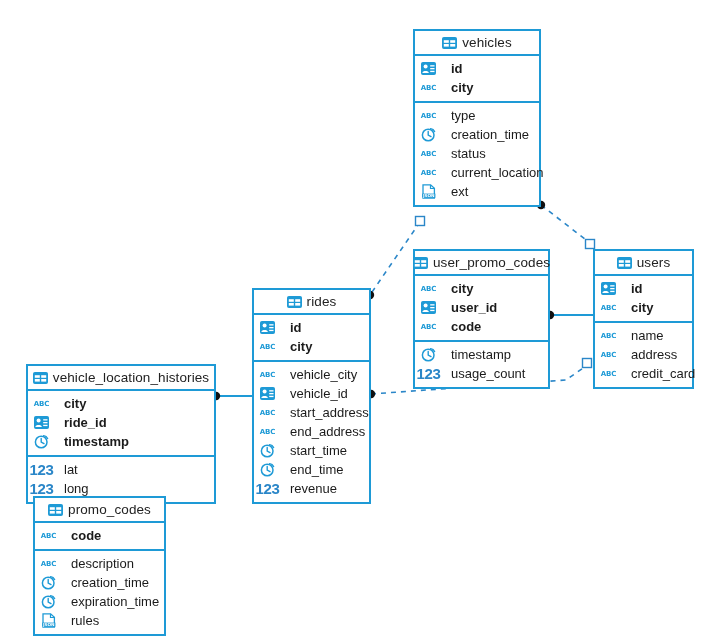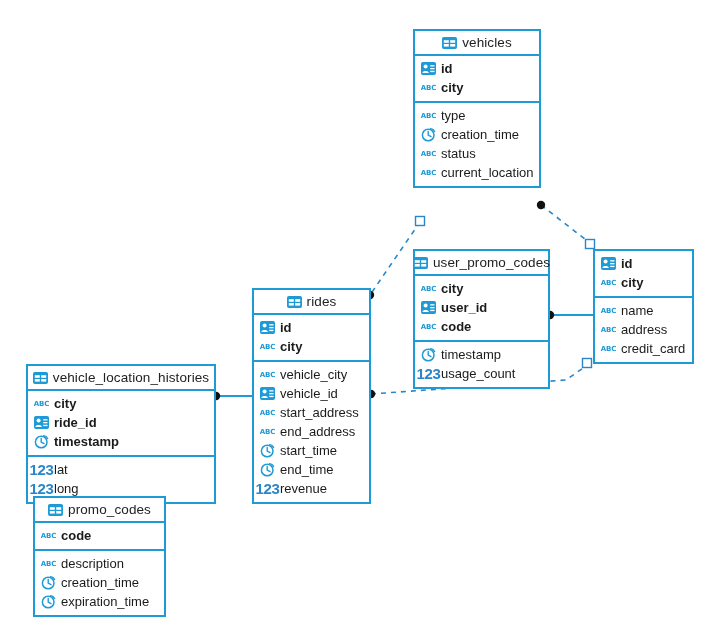--- a/index.html
+++ b/index.html
@@ -53,21 +53,21 @@
   }
   .ent-section {
     padding: 3px 0 4px 0;
   }
   .ent-section.keys {
     border-bottom: 2px solid #1e9ad6;
   }
   .field {
     display: flex;
     align-items: center;
-    gap: 5px;
+    gap: 15px;
     height: 19px;
     padding: 0 7px 0 6px;
     white-space: nowrap;
   }
   .field .fname {
     font-size: 13px;
     color: #1b1b1b;
   }
   .field.key .fname {
     font-weight: bold;
@@ -190,20 +190,31 @@
           <span class="ico">
             <span class="abc-ico">ABC</span>
           </span>
           <span class="fname">status</span>
         </div>
         <div class="field">
           <span class="ico">
             <span class="abc-ico">ABC</span>
           </span>
           <span class="fname">current_location</span>
+        </div>
+        <div class="field">
+          <span class="ico">
+            <svg width="14" height="15" viewBox="0 0 14 15">
+              <path d="M1 0.8 H8.6 L12.4 4.4 V14.2 H1 Z" fill="#ffffff" stroke="#1e9ad6" stroke-width="1.3"></path>
+              <path d="M8.5 0.9 V4.5 H12.3" fill="none" stroke="#1e9ad6" stroke-width="1.2"></path>
+              <rect x="0.2" y="9.6" width="13.2" height="4.2" fill="#1e9ad6"></rect>
+              <text x="6.8" y="13.1" font-family="DejaVu Sans, sans-serif" font-size="4.2" font-weight="bold" fill="#ffffff" text-anchor="middle">JSON</text>
+            </svg>
+          </span>
+          <span class="fname">ext</span>
         </div>
       </div>
     </div>
     <div class="entity" style="left: 413px; top: 249px; width: 137px;">
       <div class="ent-title">
         <span class="ico">
           <svg width="15" height="12" viewBox="0 0 15 12">
             <rect x="0.5" y="0.5" width="14" height="11" rx="1" fill="#1e9ad6" stroke="#1e9ad6"></rect>
             <rect x="1.8" y="3.2" width="5" height="2.6" fill="#ffffff"></rect>
             <rect x="8.2" y="3.2" width="5" height="2.6" fill="#ffffff"></rect>
@@ -253,20 +264,32 @@
         </div>
         <div class="field">
           <span class="ico">
             <span class="num-ico">123</span>
           </span>
           <span class="fname">usage_count</span>
         </div>
       </div>
     </div>
     <div class="entity" style="left: 593px; top: 249px; width: 101px;">
+      <div class="ent-title">
+        <span class="ico">
+          <svg width="15" height="12" viewBox="0 0 15 12">
+            <rect x="0.5" y="0.5" width="14" height="11" rx="1" fill="#1e9ad6" stroke="#1e9ad6"></rect>
+            <rect x="1.8" y="3.2" width="5" height="2.6" fill="#ffffff"></rect>
+            <rect x="8.2" y="3.2" width="5" height="2.6" fill="#ffffff"></rect>
+            <rect x="1.8" y="7" width="5" height="2.6" fill="#ffffff"></rect>
+            <rect x="8.2" y="7" width="5" height="2.6" fill="#ffffff"></rect>
+          </svg>
+        </span>
+        <span class="tlabel">users</span>
+      </div>
       <div class="ent-section keys">
         <div class="field key">
           <span class="ico">
             <svg width="15" height="13" viewBox="0 0 15 13">
               <rect x="0.5" y="0.5" width="14" height="12" rx="1" fill="#1e9ad6" stroke="#1e9ad6"></rect>
               <circle cx="4.6" cy="4.6" r="2" fill="#ffffff"></circle>
               <path d="M1.4 11 C1.4 8.4 7.8 8.4 7.8 11 Z" fill="#ffffff"></path>
               <rect x="9.2" y="3.2" width="4.3" height="1.3" fill="#ffffff"></rect>
               <rect x="9.2" y="6" width="4.3" height="1.3" fill="#ffffff"></rect>
               <rect x="9.2" y="8.8" width="4.3" height="1.3" fill="#ffffff"></rect>
@@ -496,15 +519,26 @@
         <div class="field">
           <span class="ico">
             <svg width="15" height="15" viewBox="0 0 15 15">
               <circle cx="7.2" cy="8" r="5.8" fill="#ffffff" stroke="#1e9ad6" stroke-width="1.5"></circle>
               <path d="M7.2 4.4 L7.2 8 L10 9.6" stroke="#1e9ad6" stroke-width="1.4" fill="none" stroke-linecap="round"></path>
               <path d="M9.6 1.6 C11.6 1.9 13 3.1 13.6 4.6" stroke="#1e9ad6" stroke-width="1.4" fill="none" stroke-linecap="round"></path>
             </svg>
           </span>
           <span class="fname">expiration_time</span>
         </div>
+        <div class="field">
+          <span class="ico">
+            <svg width="14" height="15" viewBox="0 0 14 15">
+              <path d="M1 0.8 H8.6 L12.4 4.4 V14.2 H1 Z" fill="#ffffff" stroke="#1e9ad6" stroke-width="1.3"></path>
+              <path d="M8.5 0.9 V4.5 H12.3" fill="none" stroke="#1e9ad6" stroke-width="1.2"></path>
+              <rect x="0.2" y="9.6" width="13.2" height="4.2" fill="#1e9ad6"></rect>
+              <text x="6.8" y="13.1" font-family="DejaVu Sans, sans-serif" font-size="4.2" font-weight="bold" fill="#ffffff" text-anchor="middle">JSON</text>
+            </svg>
+          </span>
+          <span class="fname">rules</span>
+        </div>
       </div>
     </div>
   </div>
 
 </body></html>

